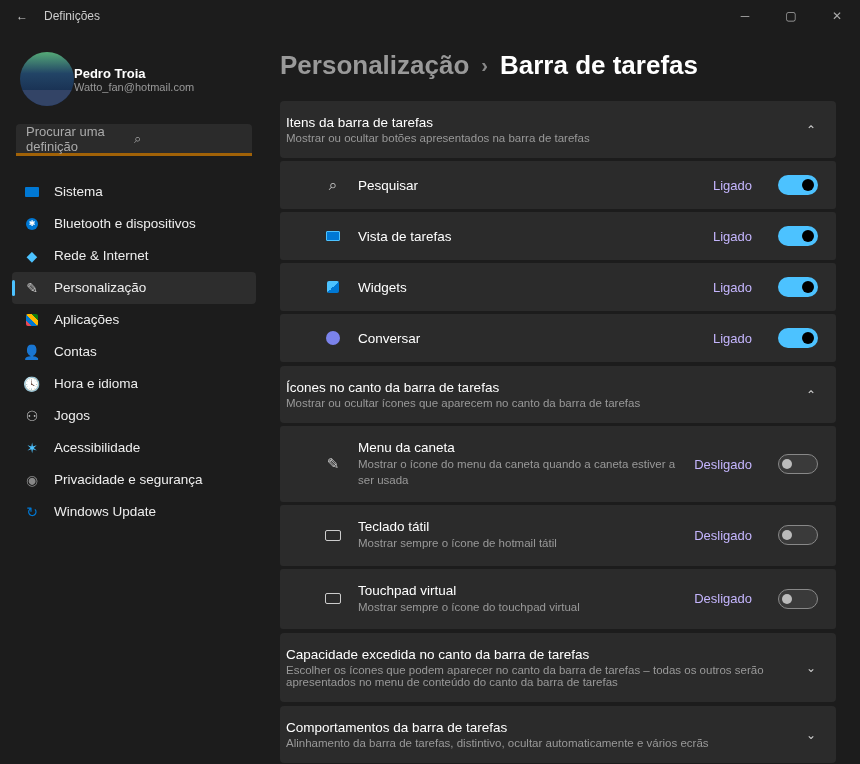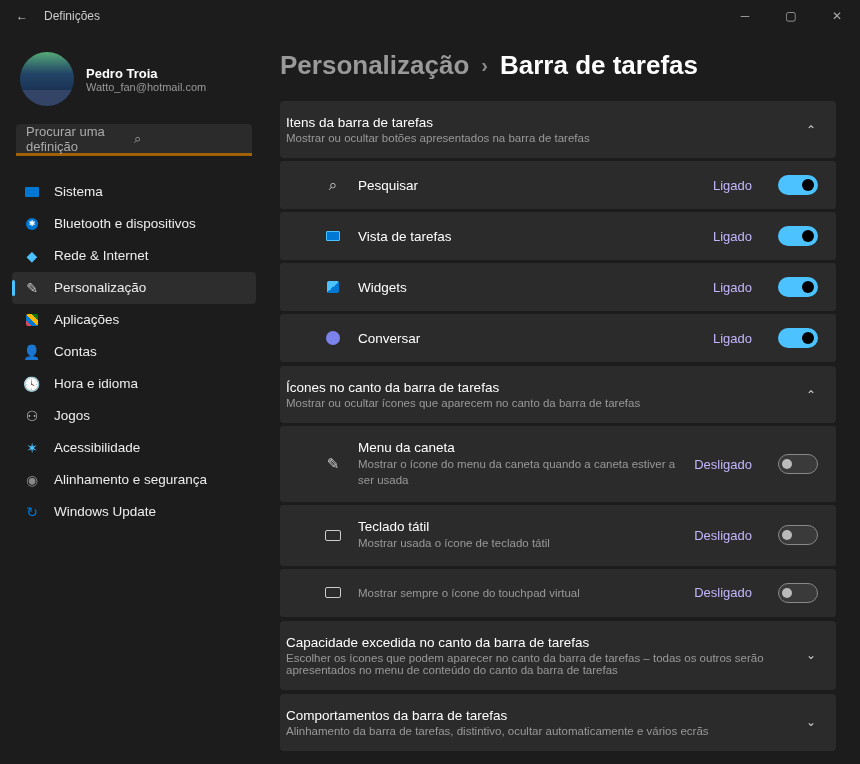--- a/index.html
+++ b/index.html
@@ -7,21 +7,21 @@
 
 .titlebar { height: 32px; display: flex; align-items: center; padding-left: 16px; color: #ccc; font-size: 12px; }
 .titlebar .back { margin-right: 16px; cursor: pointer; }
 .titlebar .title { flex: 1; }
 .titlebar .ctrls { display: flex; }
 .titlebar .ctrl { width: 46px; height: 32px; display:flex; align-items:center; justify-content:center; color:#aaa; }
 
 .wrap { display: flex; height: calc(100% - 32px); }
 
 .sidebar { width: 264px; padding: 12px 8px 12px 12px; display:flex; flex-direction:column; gap: 2px; overflow-y:auto; }
-.profile { display:flex; align-items:center; gap:12px; padding: 8px 8px 16px 8px; }
+.profile { display:flex; align-items:center; gap:0; padding: 8px 8px 16px 8px; }
 .avatar { width:54px; height:54px; border-radius:50%; background: linear-gradient(180deg,#5a7 0%, #246 40%, #124 100%); position:relative; overflow:hidden; flex-shrink:0;}
 .avatar::before { content:""; position:absolute; bottom:0; left:0; right:0; height:30%; background:#346; }
 .profile-name { font-size:13px; font-weight:600; }
 .profile-email { font-size:11px; color:#999; }
 
 .search { margin: 0 4px 18px 4px; background:#2b2b2b; border-bottom:3px solid #a16207; border-radius:4px 4px 0 0; height:32px; display:flex; align-items:center; padding: 0 10px; color:#aaa; font-size:13px; }
 .search span { flex:1; }
 .search .mag { font-size:13px; }
 
 .nav-item { display:flex; align-items:flex-start; gap:14px; padding: 8px 12px; border-radius:4px; font-size:13.5px; color:#eee; cursor:pointer; position:relative; }
@@ -139,21 +139,21 @@
         <div class="nav-item">
           <span class="nav-icon">
             <span style="color:#4cc2ff">✶</span>
           </span>
           <span>Acessibilidade</span>
         </div>
         <div class="nav-item">
           <span class="nav-icon">
             <span style="color:#888">◉</span>
           </span>
-          <span>Alinhamento e segurança</span>
+          <span>Privacidade e segurança</span>
         </div>
         <div class="nav-item">
           <span class="nav-icon">
             <span style="color:#0078d4">↻</span>
           </span>
           <span>Windows Update</span>
         </div>
       </div>
   </aside>
 
@@ -241,32 +241,33 @@
             <div class="toggle off">
               <div class="knob"></div>
             </div>
           </div>
           <div class="row">
             <div class="row-icon">
               <span style="display:inline-block;width:16px;height:11px;border:1.5px solid #ccc;border-radius:2px"></span>
             </div>
             <div class="row-body">
               <div class="row-label">Teclado tátil</div>
-              <div class="row-desc">Mostrar usada o ícone de teclado tátil</div>
+              <div class="row-desc">Mostrar sempre o ícone de hotmail tátil</div>
             </div>
             <div class="row-state">Desligado</div>
             <div class="toggle off">
               <div class="knob"></div>
             </div>
           </div>
           <div class="row">
             <div class="row-icon">
               <span style="display:inline-block;width:16px;height:11px;border:1.5px solid #ccc;border-radius:2px"></span>
             </div>
             <div class="row-body">
+              <div class="row-label">Touchpad virtual</div>
               <div class="row-desc">Mostrar sempre o ícone do touchpad virtual</div>
             </div>
             <div class="row-state">Desligado</div>
             <div class="toggle off">
               <div class="knob"></div>
             </div>
           </div>
         </div>
     </div>
 

